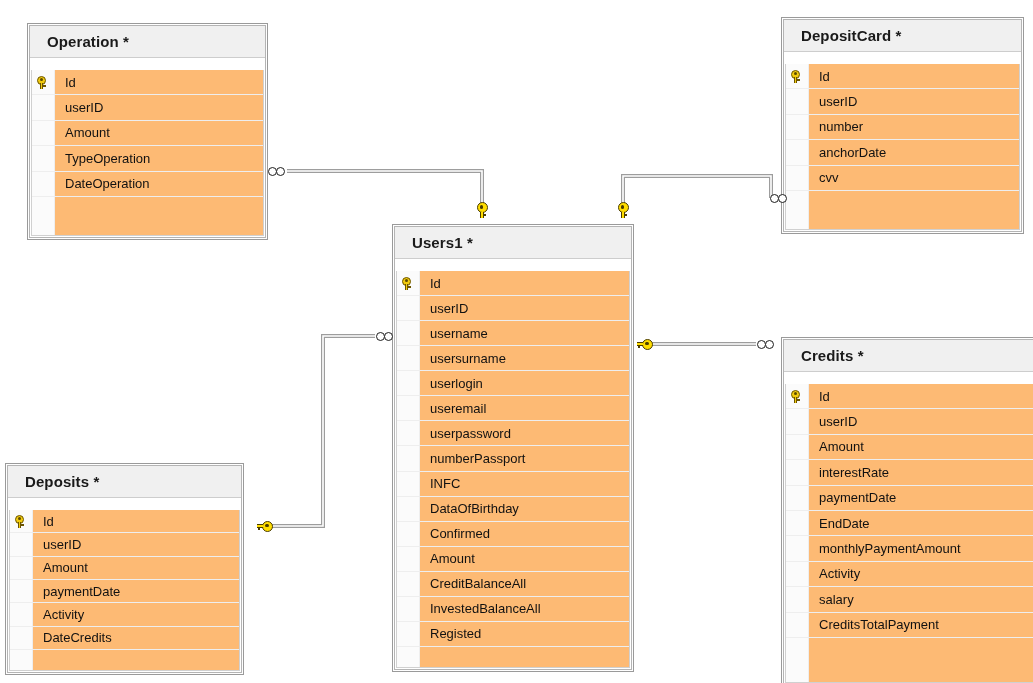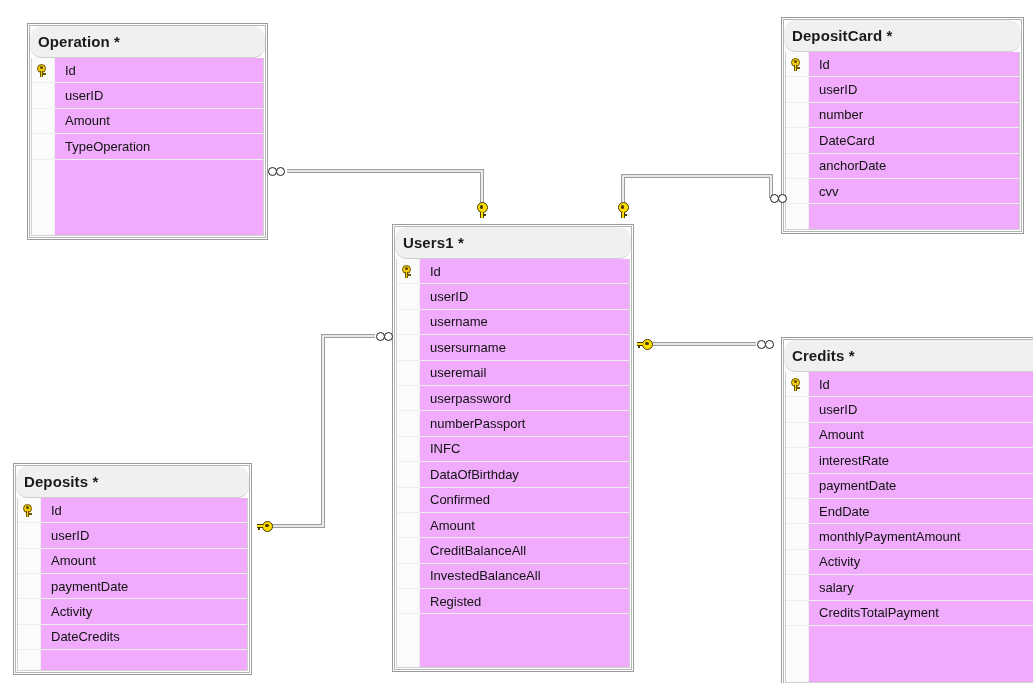--- a/index.html
+++ b/index.html
@@ -33,36 +33,35 @@
     background: #ffffff;
     display: flex;
     flex-direction: column;
   }
   .table-header {
     height: 31px;
     flex: 0 0 31px;
     background: #f0f0f0;
     display: flex;
     align-items: center;
-    padding-left: 8px;
+    padding-left: 17px;
     font-size: 15px;
     font-weight: bold;
     color: #1a1a1a;
     letter-spacing: .1px;
     border-bottom: 1px solid #cdcdcd;
-    border-radius: 12px;
   }
   .fields-wrap {
     position: relative;
     flex: 1 1 auto;
-    margin: 0 1px 1px 1px;
+    margin: 12px 1px 1px 1px;
     border: 1px solid #d0d0d0;
     border-top: none;
     box-sizing: border-box;
-    background: #f0abfc;
+    background: #fdba74;
     overflow: hidden;
   }
   .field-row {
     display: flex;
     align-items: center;
     height: 25.4px;
     border-bottom: 1px solid #eeeeee;
     box-sizing: border-box;
   }
   .field-gutter {
@@ -279,20 +278,24 @@
               <div class="field-name">userID</div>
             </div>
             <div class="field-row">
               <div class="field-gutter"></div>
               <div class="field-name">Amount</div>
             </div>
             <div class="field-row">
               <div class="field-gutter"></div>
               <div class="field-name">TypeOperation</div>
             </div>
+            <div class="field-row">
+              <div class="field-gutter"></div>
+              <div class="field-name">DateOperation</div>
+            </div>
             <div class="field-row filler-row" style="height: auto; flex: 1 1 auto; min-height: 20px;">
               <div class="field-gutter" style="height: 100%;"></div>
             </div>
           </div>
         </div>
       </div>
       <div class="table-box" style="left: 781px; top: 17px; width: 243px; height: 217px;">
         <div class="table-inner">
           <div class="table-header">DepositCard *</div>
           <div class="fields-wrap" style="display: flex; flex-direction: column;">
@@ -309,24 +312,20 @@
             <div class="field-row">
               <div class="field-gutter"></div>
               <div class="field-name">userID</div>
             </div>
             <div class="field-row">
               <div class="field-gutter"></div>
               <div class="field-name">number</div>
             </div>
             <div class="field-row">
               <div class="field-gutter"></div>
-              <div class="field-name">DateCard</div>
-            </div>
-            <div class="field-row">
-              <div class="field-gutter"></div>
               <div class="field-name">anchorDate</div>
             </div>
             <div class="field-row">
               <div class="field-gutter"></div>
               <div class="field-name">cvv</div>
             </div>
             <div class="field-row filler-row" style="height: auto; flex: 1 1 auto; min-height: 20px;">
               <div class="field-gutter" style="height: 100%;"></div>
             </div>
           </div>
@@ -353,20 +352,24 @@
             <div class="field-row">
               <div class="field-gutter"></div>
               <div class="field-name">username</div>
             </div>
             <div class="field-row">
               <div class="field-gutter"></div>
               <div class="field-name">usersurname</div>
             </div>
             <div class="field-row">
               <div class="field-gutter"></div>
+              <div class="field-name">userlogin</div>
+            </div>
+            <div class="field-row">
+              <div class="field-gutter"></div>
               <div class="field-name">useremail</div>
             </div>
             <div class="field-row">
               <div class="field-gutter"></div>
               <div class="field-name">userpassword</div>
             </div>
             <div class="field-row">
               <div class="field-gutter"></div>
               <div class="field-name">numberPassport</div>
             </div>
@@ -453,21 +456,21 @@
             <div class="field-row">
               <div class="field-gutter"></div>
               <div class="field-name">CreditsTotalPayment</div>
             </div>
             <div class="field-row filler-row" style="height: auto; flex: 1 1 auto; min-height: 20px;">
               <div class="field-gutter" style="height: 100%;"></div>
             </div>
           </div>
         </div>
       </div>
-      <div class="table-box" style="left: 13px; top: 463px; width: 239px; height: 212px; text-align: right;">
+      <div class="table-box" style="left: 5px; top: 463px; width: 239px; height: 212px; text-align: right;">
         <div class="table-inner">
           <div class="table-header">Deposits *</div>
           <div class="fields-wrap" style="display: flex; flex-direction: column;">
             <div class="field-row">
               <div class="field-gutter">
                 <div class="key-ico">
                   <i class="bow"></i>
                   <i class="shaft"></i>
                   <i class="tooth"></i>
                 </div>

